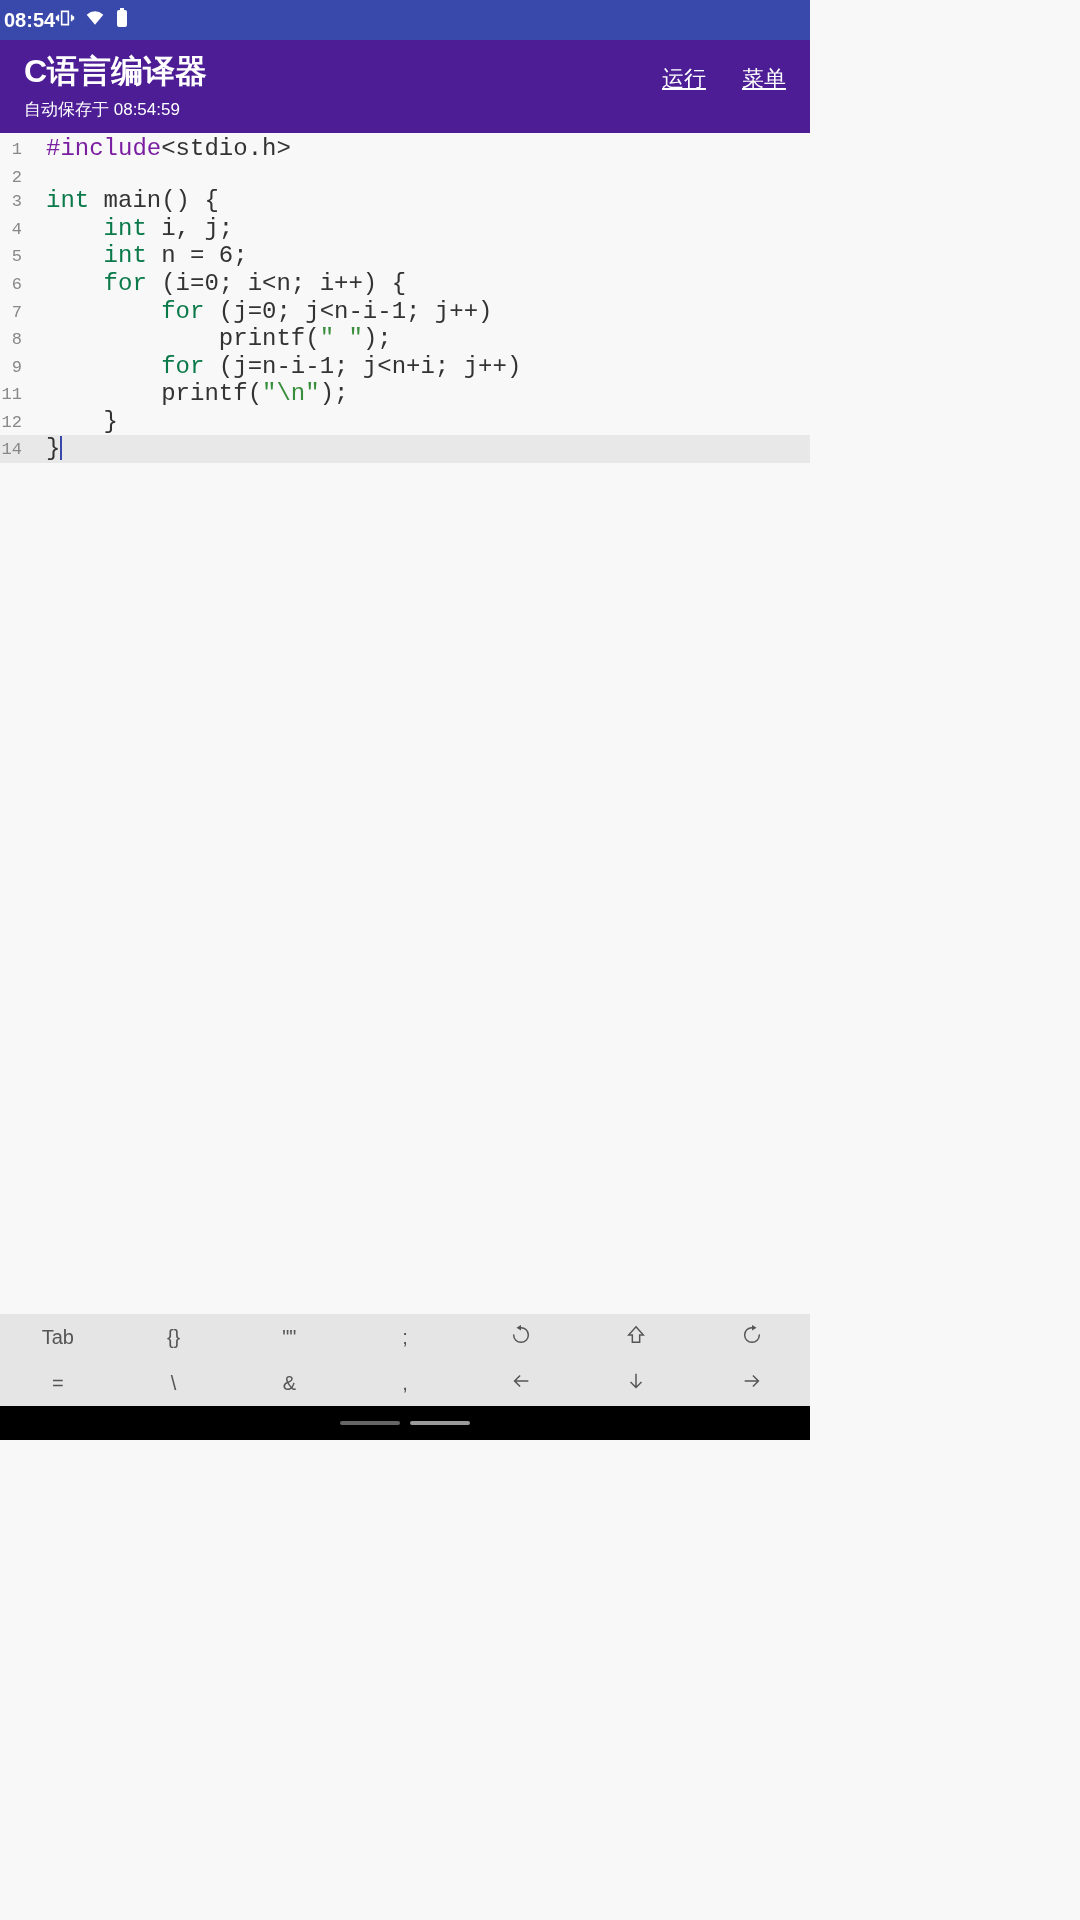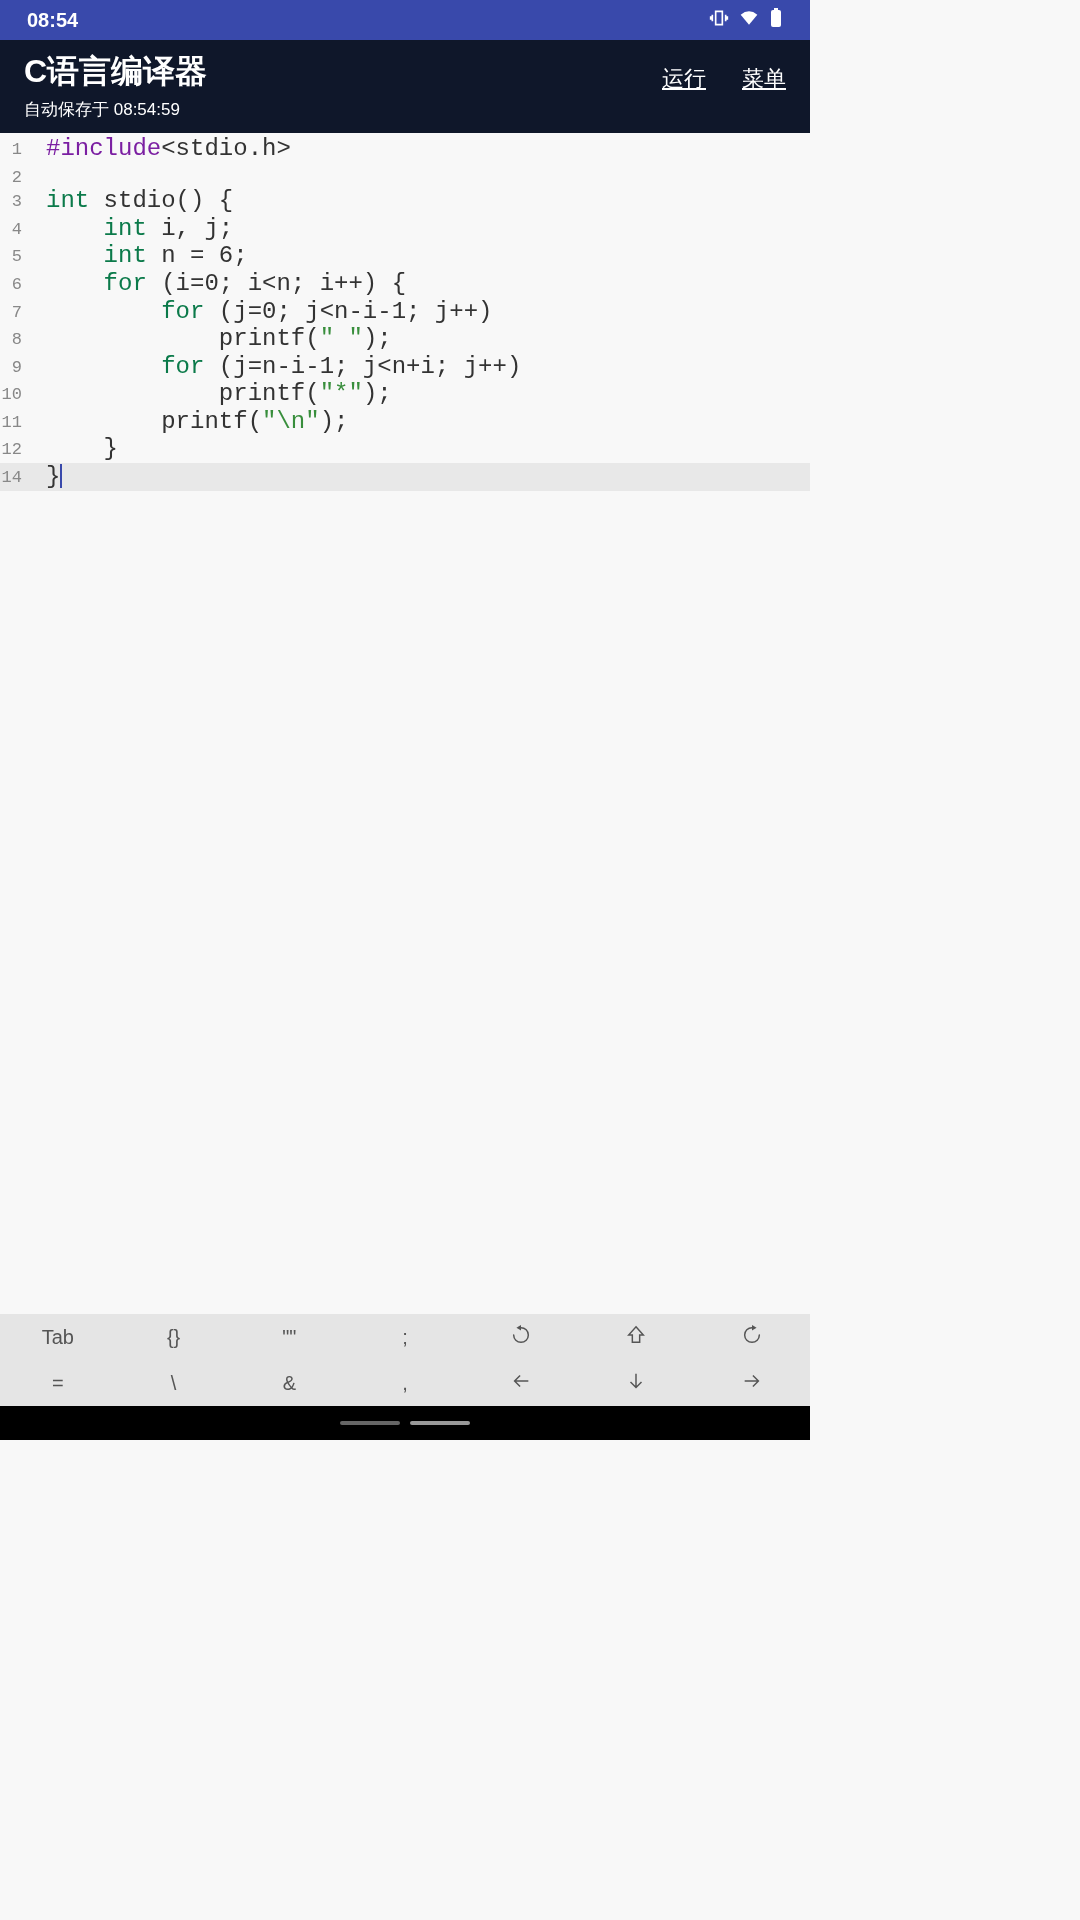--- a/index.html
+++ b/index.html
@@ -11,29 +11,28 @@
       display: flex;
       flex-direction: column;
       overflow: hidden;
     }
     .status-bar {
       height: 40px;
       background: #3949ab;
       color: white;
       display: flex;
       align-items: center;
-      justify-content: space-between;
-      padding: 0 27px;
+      padding: 0 4px;
       font-size: 20px;
       font-weight: 600;
     }
     .status-icons { display: flex; gap: 10px; align-items: center; }
     .status-icons svg { fill: white; }
     .app-bar {
-      background: #0f172a;
+      background: #4c1d95;
       color: white;
       padding: 10px 24px 12px 24px;
       display: flex;
       align-items: flex-start;
       justify-content: space-between;
     }
     .app-bar-left { display: flex; flex-direction: column; }
     .app-title { font-size: 32px; font-weight: 600; }
     .app-subtitle { font-size: 17px; margin-top: 4px; }
     .app-bar-right {
@@ -130,28 +129,27 @@
   </div>
   <div class="app-bar-right">
     <span>运行</span>
     <span>菜单</span>
   </div>
 </div>
 
 <div class="editor" id="editor">
     <div class="line"><div class="line-number">1</div><div class="code"><span class="tok-preproc">#include</span><span class="tok-default">&lt;stdio.h&gt;</span></div></div>
     <div class="line"><div class="line-number">2</div><div class="code"></div></div>
-    <div class="line"><div class="line-number">3</div><div class="code"><span class="tok-keyword">int </span><span class="tok-default">stdio() {</span></div></div>
+    <div class="line"><div class="line-number">3</div><div class="code"><span class="tok-keyword">int </span><span class="tok-default">main() {</span></div></div>
     <div class="line"><div class="line-number">4</div><div class="code"><span class="tok-default">    </span><span class="tok-keyword">int </span><span class="tok-default">i, j;</span></div></div>
     <div class="line"><div class="line-number">5</div><div class="code"><span class="tok-default">    </span><span class="tok-keyword">int </span><span class="tok-default">n = 6;</span></div></div>
     <div class="line"><div class="line-number">6</div><div class="code"><span class="tok-default">    </span><span class="tok-keyword">for </span><span class="tok-default">(i=0; i&lt;n; i++) {</span></div></div>
     <div class="line"><div class="line-number">7</div><div class="code"><span class="tok-default">        </span><span class="tok-keyword">for </span><span class="tok-default">(j=0; j&lt;n-i-1; j++)</span></div></div>
     <div class="line"><div class="line-number">8</div><div class="code"><span class="tok-default">            printf(</span><span class="tok-string">" "</span><span class="tok-default">);</span></div></div>
     <div class="line"><div class="line-number">9</div><div class="code"><span class="tok-default">        </span><span class="tok-keyword">for </span><span class="tok-default">(j=n-i-1; j&lt;n+i; j++)</span></div></div>
-    <div class="line"><div class="line-number">10</div><div class="code"><span class="tok-default">            printf(</span><span class="tok-string">"*"</span><span class="tok-default">);</span></div></div>
     <div class="line"><div class="line-number">11</div><div class="code"><span class="tok-default">        printf(</span><span class="tok-string">"\n"</span><span class="tok-default">);</span></div></div>
     <div class="line"><div class="line-number">12</div><div class="code"><span class="tok-default">    }</span></div></div>
     <div class="line cursor-line"><div class="line-number">14</div><div class="code"><span class="tok-default">}</span><span class="cursor"></span></div></div>
   </div>
 
 <div class="toolbar">
   <div class="toolbar-row" id="trow1">
       <div class="tool-key">Tab</div>
       <div class="tool-key">{}</div>
       <div class="tool-key">""</div>

